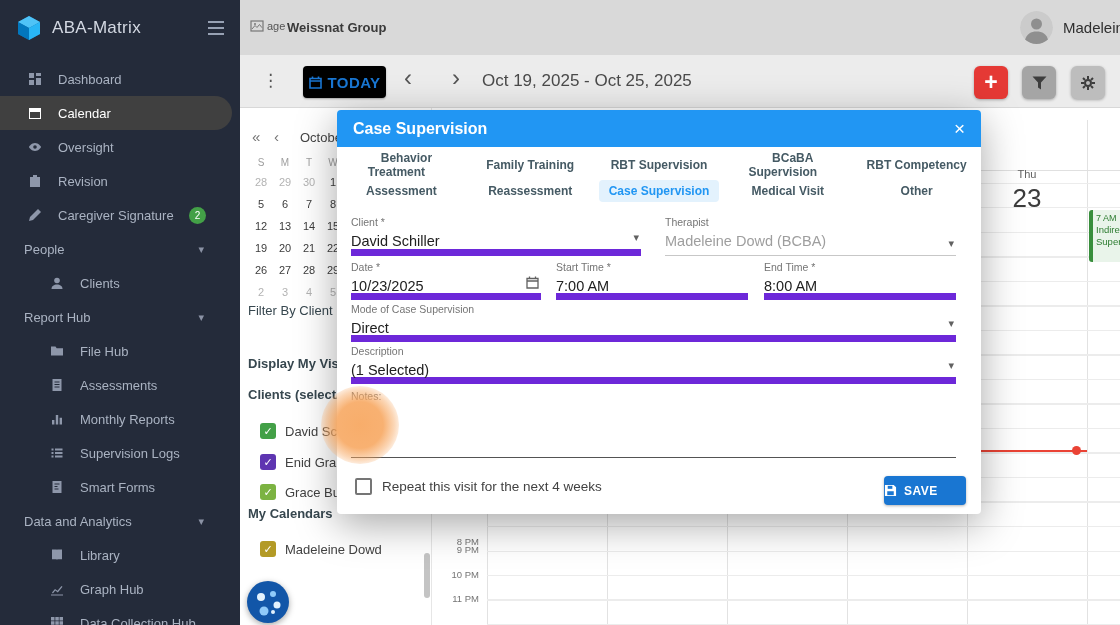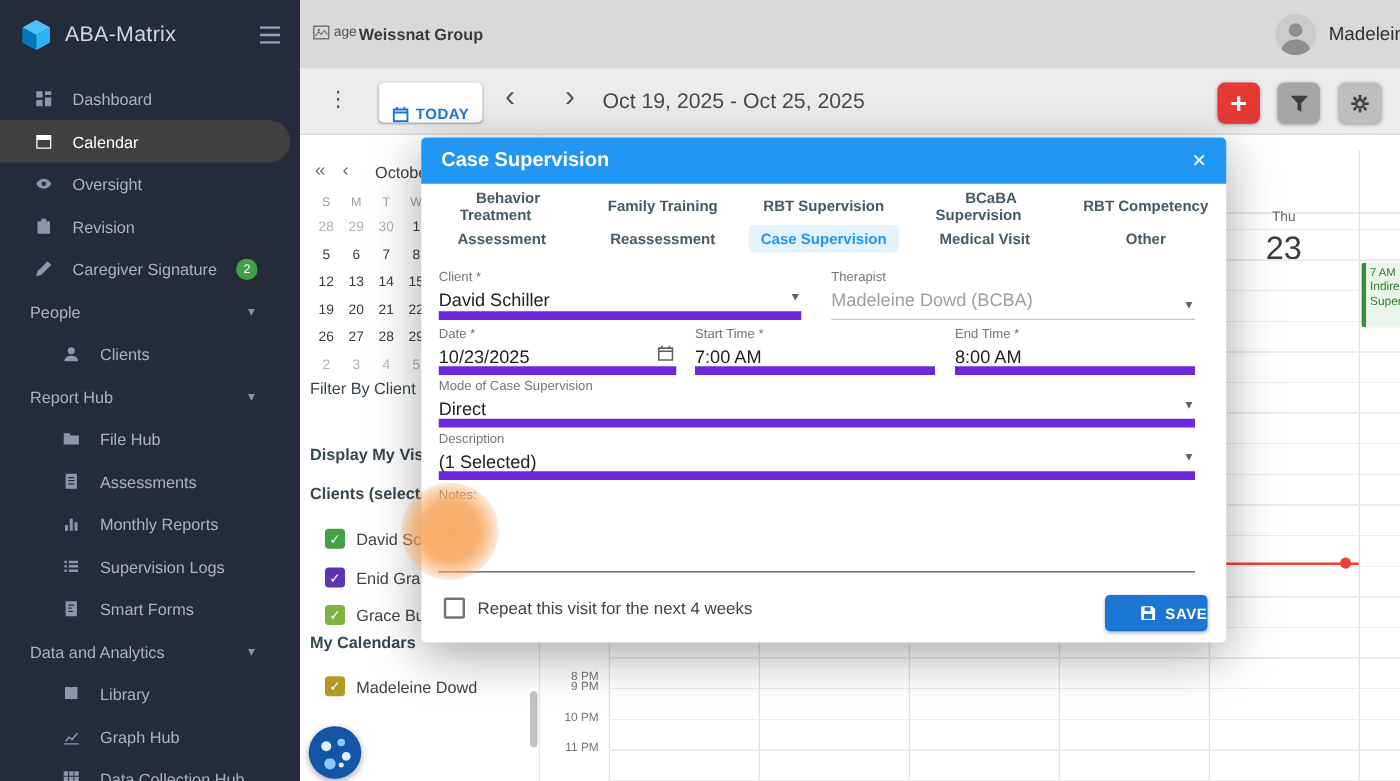--- a/index.html
+++ b/index.html
@@ -26,21 +26,21 @@
   
   .top-header { position: absolute; left: 240px; top: 0; width: 880px; height: 55px; background: #d9d9d9; }
   .broken-img { position: absolute; left: 10px; top: 19px; display: flex; align-items: center; gap: 3px; color: #555; font-size: 11px; }
   .org-name { position: absolute; left: 47px; top: 20px; font-size: 13px; font-weight: bold; color: #3a3a3a; }
   .avatar { position: absolute; left: 780px; top: 11px; width: 33px; height: 33px; border-radius: 50%; overflow: hidden; cursor: pointer; }
   .user-name { position: absolute; left: 823px; top: 19px; font-size: 15px; color: #2f2f2f; white-space: nowrap; }
 
   
   .toolbar { position: absolute; left: 240px; top: 55px; width: 880px; height: 53px; background: #ececec; border-bottom: 1px solid #d8d8d8; }
   .kebab { position: absolute; left: 22px; top: 15px; font-size: 17px; color: #555; cursor: pointer; }
-  .btn-today { position: absolute; left: 63px; top: 11px; width: 83px; height: 32px; background: #ffffff; border-radius: 4px; box-shadow: 0 1px 2px rgba(0,0,0,.3); display: flex; align-items: flex-end; justify-content: center; gap: 6px; color: #1976d2; font-weight: bold; font-size: 12px; letter-spacing: .4px; cursor: pointer; }
+  .btn-today { position: absolute; left: 63px; top: 11px; width: 83px; height: 32px; background: #000000; border-radius: 4px; box-shadow: 0 1px 2px rgba(0,0,0,.3); display: flex; align-items: center; justify-content: center; gap: 6px; color: #1976d2; font-weight: bold; font-size: 15px; letter-spacing: .4px; cursor: pointer; }
   .chev-nav { position: absolute; top: 9px; font-size: 24px; color: #555; cursor: pointer; width: 20px; text-align: center; }
   .range { position: absolute; left: 242px; top: 16px; font-size: 17px; color: #4a4a4a; }
   .tb-btn { position: absolute; top: 11px; width: 34px; height: 33px; border-radius: 6px; display: flex; align-items: center; justify-content: center; box-shadow: 0 1px 3px rgba(0,0,0,.3); cursor: pointer; }
   .btn-add { left: 734px; background: #e53935; color: #fff; font-size: 23px; font-weight: bold; }
   .btn-filter { left: 782px; background: #a5a5a5; }
   .btn-gear { left: 831px; background: #bdbdbd; }
 
   
   .left-panel { position: absolute; left: 240px; top: 108px; width: 192px; height: 517px; background: #fff; border-right: 1px solid #e6e6e6; }
   .mc-arrow { position: absolute; top: 20px; font-size: 15px; color: #757575; cursor: pointer; }
@@ -94,21 +94,21 @@
   .f-ther { left: 328px; top: 106px; width: 291px; height: 40px; }
   .f-date { left: 14px; top: 151px; width: 190px; height: 39px; }
   .f-start { left: 219px; top: 151px; width: 192px; height: 39px; }
   .f-end { left: 427px; top: 151px; width: 192px; height: 39px; }
   .f-mode { left: 14px; top: 193px; width: 605px; height: 39px; }
   .f-desc { left: 14px; top: 235px; width: 605px; height: 39px; }
   .f-notes { left: 14px; top: 280px; width: 605px; height: 68px; border-bottom: 1px solid #545454; cursor: text; }
   .repeat-row { position: absolute; left: 18px; top: 368px; display: flex; align-items: center; gap: 10px; }
   .repeat-cb { width: 17px; height: 17px; border: 2px solid #757575; border-radius: 2px; cursor: pointer; flex: none; }
   .repeat-label { font-size: 13.5px; color: #424242; }
-  .btn-save { position: absolute; right: 15px; top: 366px; width: 82px; height: 29px; background: #1976d2; border-radius: 4px; color: #fff; display: flex; align-items: center; justify-content: flex-end; gap: 7px; font-size: 12px; font-weight: bold; letter-spacing: .5px; box-shadow: 0 1px 3px rgba(0,0,0,.3); cursor: pointer; }
+  .btn-save { position: absolute; right: 15px; top: 366px; width: 82px; height: 29px; background: #1976d2; border-radius: 4px; color: #fff; display: flex; align-items: center; justify-content: flex-start; gap: 7px; font-size: 12px; font-weight: bold; letter-spacing: .5px; box-shadow: 0 1px 3px rgba(0,0,0,.3); cursor: pointer; }
 
   
   .click-highlight { position: absolute; left: 321px; top: 386px; width: 78px; height: 78px; border-radius: 50%; z-index: 50; pointer-events: none;
     background: radial-gradient(circle, rgba(247,166,94,0.92) 0%, rgba(247,166,94,0.88) 42%, rgba(247,166,94,0.45) 62%, rgba(247,166,94,0.12) 74%, rgba(247,166,94,0) 82%); }
   .palette-btn { position: absolute; left: 247px; top: 581px; width: 42px; height: 42px; border-radius: 50%; background: #1256a8; z-index: 45; box-shadow: 0 2px 6px rgba(0,0,0,.35); display: flex; align-items: center; justify-content: center; cursor: pointer; }
 </style>
 </head>
 <body>
 
 <div id="app">

